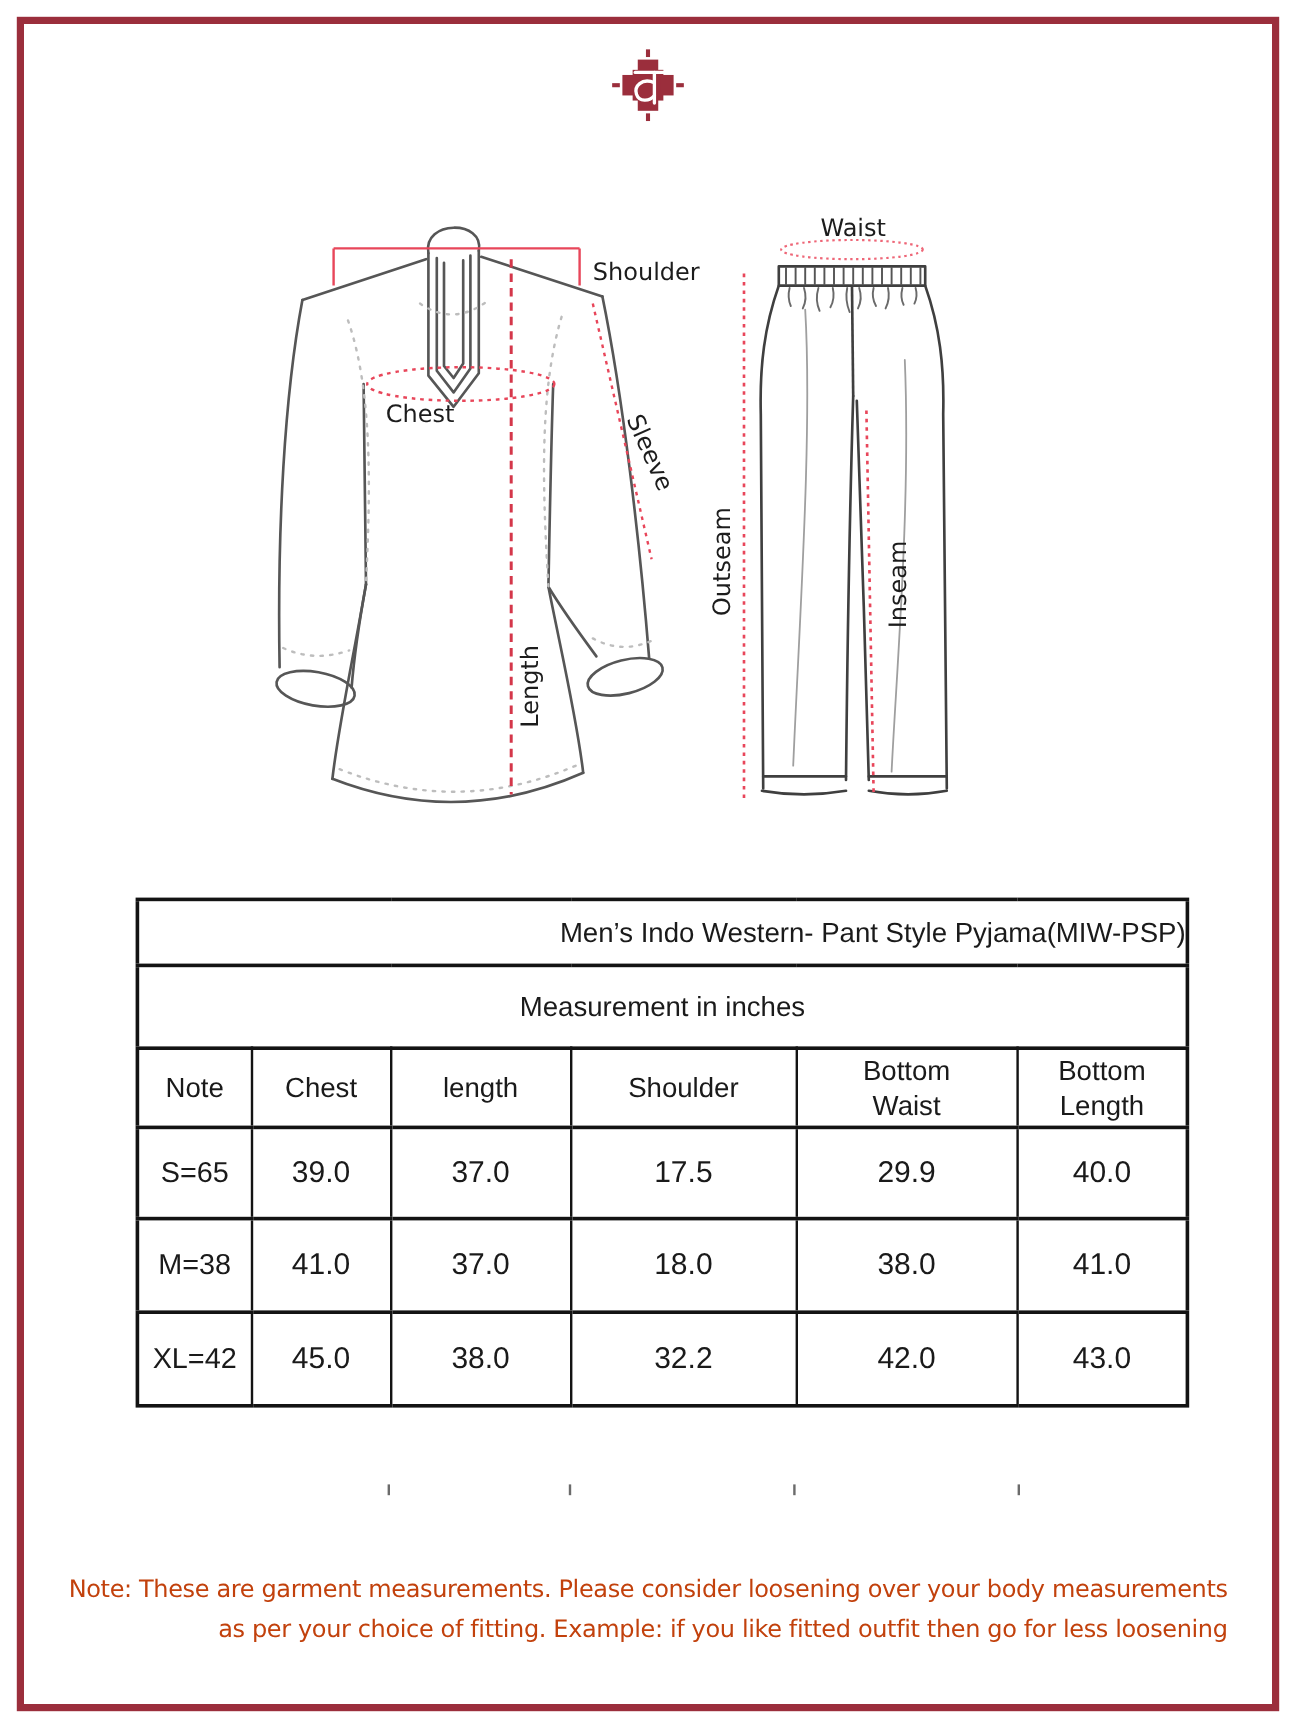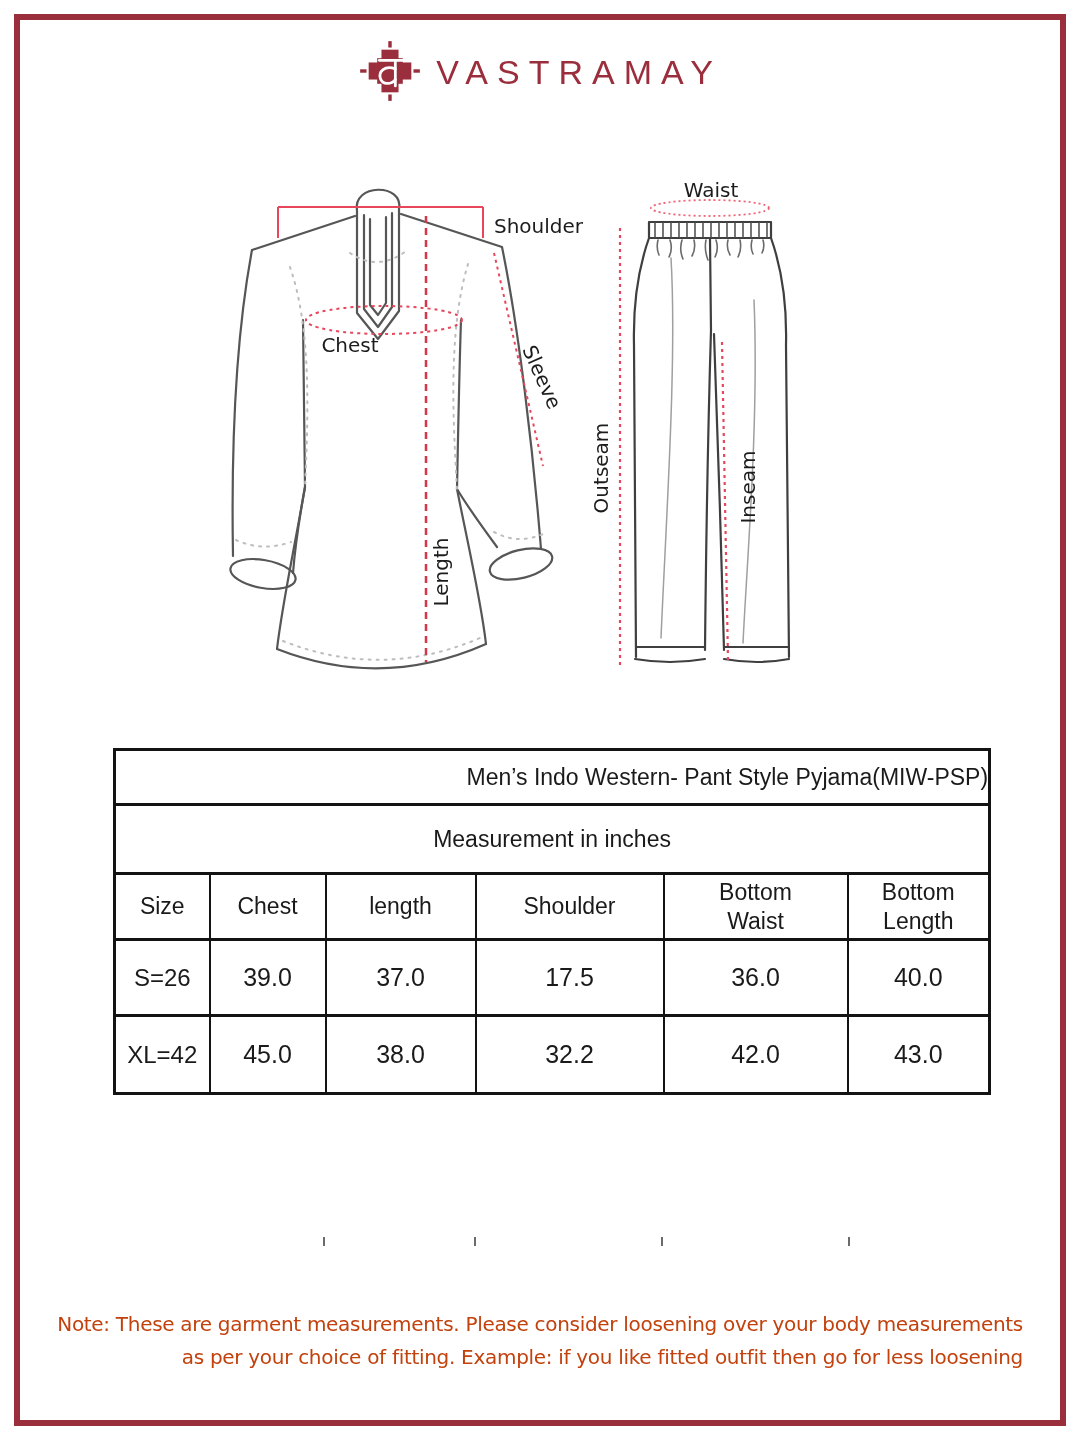--- a/index.html
+++ b/index.html
@@ -51,21 +51,20 @@
       <rect x="28.4" y="52" width="3.2" height="6"></rect>
       <rect x="2" y="28.4" width="6" height="3.2"></rect>
       <rect x="52" y="28.4" width="6" height="3.2"></rect>
     </g>
     <g stroke="#ffffff" stroke-width="2.6" fill="none" stroke-linecap="round">
       <path d="M 20,20 H 42"></path>
       <path d="M 35,20 V 44"></path>
       <path d="M 35,28 C 25,24 19,31 21,37 C 23,43 31,43 35,38"></path>
     </g>
   </svg>
-  <span class="wordmark">VASTRAMAY</span>
 </div>
 
 <svg class="diagram" width="780" height="560" viewBox="150 160 780 560">
 
   <g fill="none" stroke="#565656" stroke-width="2.2" stroke-linecap="round" stroke-linejoin="round">
     <path d="M 357,211 C 352,183 404,183 399,209"></path>
     <path d="M 357,211 L 357,313 L 378,339 L 399,311 L 399,209"></path>
     <path d="M 364,215 L 364,309 L 378,327 L 392,307 L 392,213"></path>
     <path d="M 370,219 L 370,305 L 378,315 L 386,303 L 386,217"></path>
     <path d="M 355,216 L 252,250"></path>
@@ -135,36 +134,44 @@
       <col style="width:142px">
   </colgroup>
   <tbody>
     <tr class="title-row">
       <td colspan="6">Men’s Indo Western- Pant Style Pyjama(MIW-PSP)</td>
     </tr>
     <tr class="subtitle-row">
       <td colspan="6">Measurement in inches</td>
     </tr>
     <tr class="header-row">
-      <th>Size</th>
+      <th>Note</th>
       <th>Chest</th>
       <th>length</th>
       <th>Shoulder</th>
       <th>Bottom
 Waist</th>
       <th>Bottom
 Length</th>
     </tr>
     <tr class="data-row r1">
-      <td>S=26</td>
+      <td>S=65</td>
       <td>39.0</td>
       <td>37.0</td>
       <td>17.5</td>
-      <td>36.0</td>
+      <td>29.9</td>
       <td>40.0</td>
+    </tr>
+    <tr class="data-row r2">
+      <td>M=38</td>
+      <td>41.0</td>
+      <td>37.0</td>
+      <td>18.0</td>
+      <td>38.0</td>
+      <td>41.0</td>
     </tr>
     <tr class="data-row r4">
       <td>XL=42</td>
       <td>45.0</td>
       <td>38.0</td>
       <td>32.2</td>
       <td>42.0</td>
       <td>43.0</td>
     </tr>
   </tbody>

